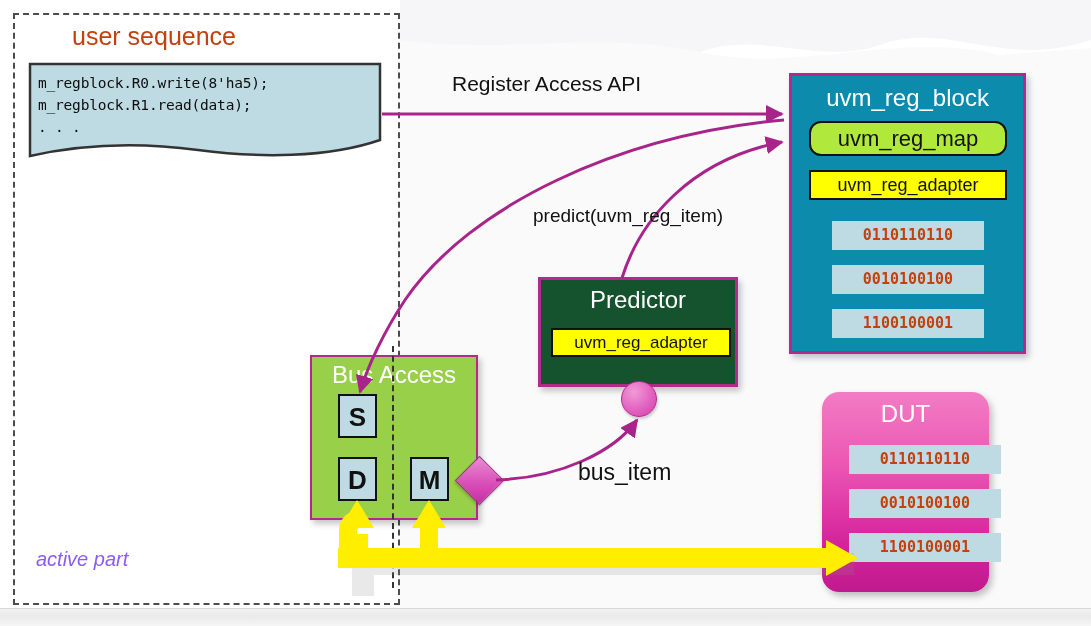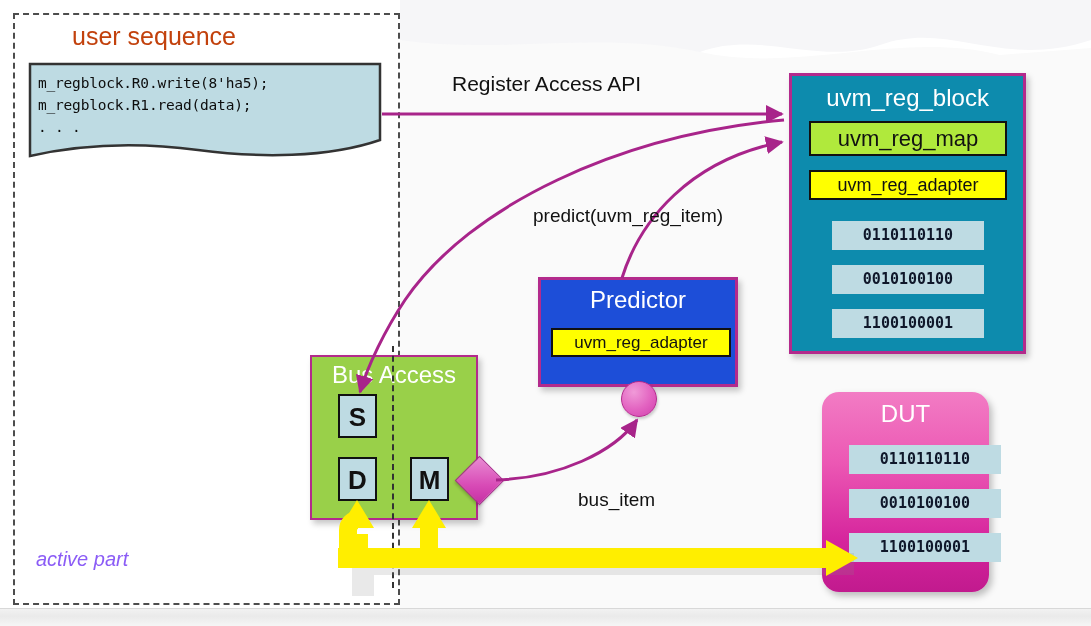--- a/index.html
+++ b/index.html
@@ -122,53 +122,54 @@
 
   .reg-map {
     left: 17px;
     top: 45px;
     width: 198px;
     height: 35px;
     background: #b0e93c;
     color: #111111;
     font-size: 22px;
     line-height: 31px;
+    border-radius: 12px;
   }
 
   .reg-adapter-in-block {
     left: 17px;
     top: 94px;
     width: 198px;
     height: 30px;
     background: #ffff00;
     color: #111111;
     font-size: 18px;
     line-height: 26px;
   }
 
   .reg-row {
     position: absolute;
     box-sizing: border-box;
     background: #bedbe3;
-    color: #0f172a;
+    color: #c2410c;
     font-family: "DejaVu Sans Mono", "Liberation Mono", monospace;
     font-size: 15px;
     font-weight: bold;
     text-align: center;
     white-space: nowrap;
     border: none;
   }
 
   
   .predictor {
     left: 538px;
     top: 277px;
     width: 200px;
     height: 110px;
-    background: #1d4ed8;
+    background: #14532d;
     border: 3px solid #b32a8c;
     box-shadow: 3px 4px 6px rgba(0,0,0,0.22);
   }
   .predictor-title {
     position: absolute;
     left: 0;
     top: 6px;
     width: 100%;
     font-size: 24px;
   }
@@ -265,21 +266,21 @@
   }
 
   
   .edge-label {
     position: absolute;
     color: #111111;
     white-space: nowrap;
   }
   .lbl-api   { left: 452px; top: 72px;  font-size: 21px; }
   .lbl-pred  { left: 533px; top: 205px; font-size: 19px; }
-  .lbl-bus   { left: 578px; top: 489px; font-size: 19px; }
+  .lbl-bus   { left: 578px; top: 459px; font-size: 23px; }
 
   svg.overlay {
     position: absolute;
     left: 0;
     top: 0;
     width: 1091px;
     height: 626px;
     pointer-events: none;
   }
 </style>

